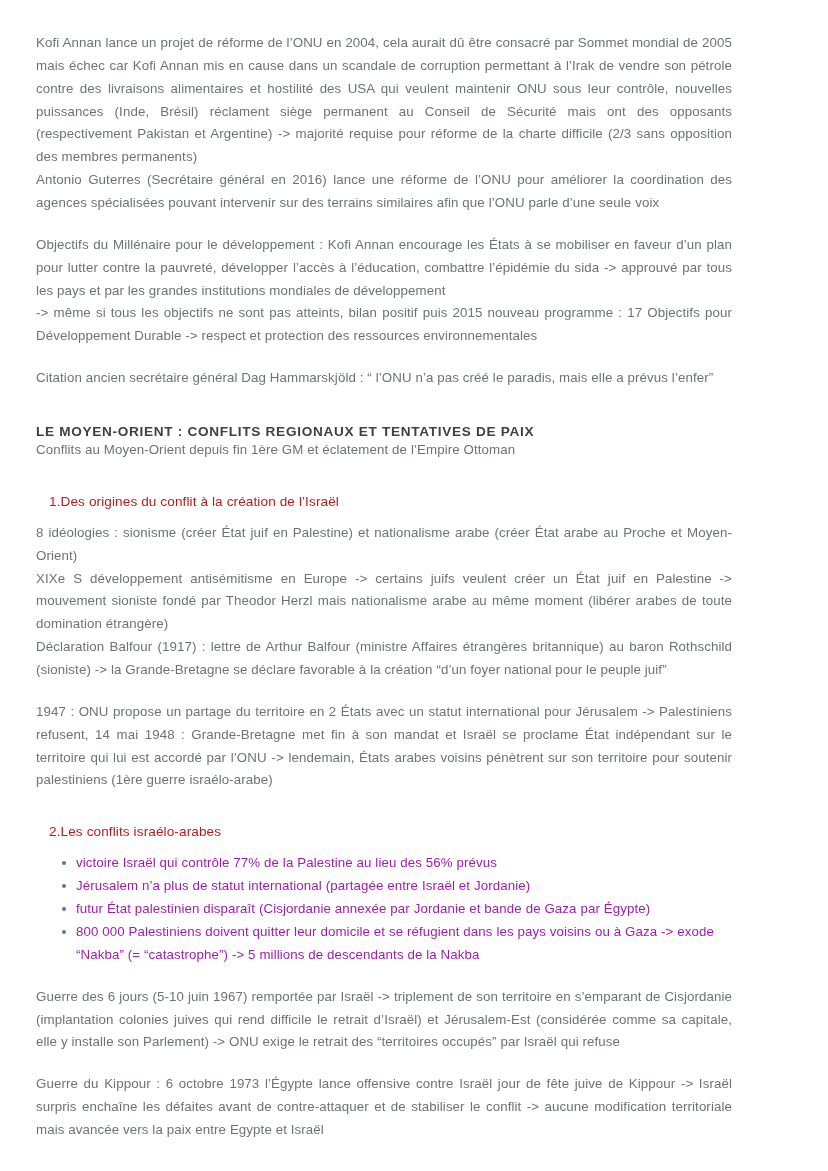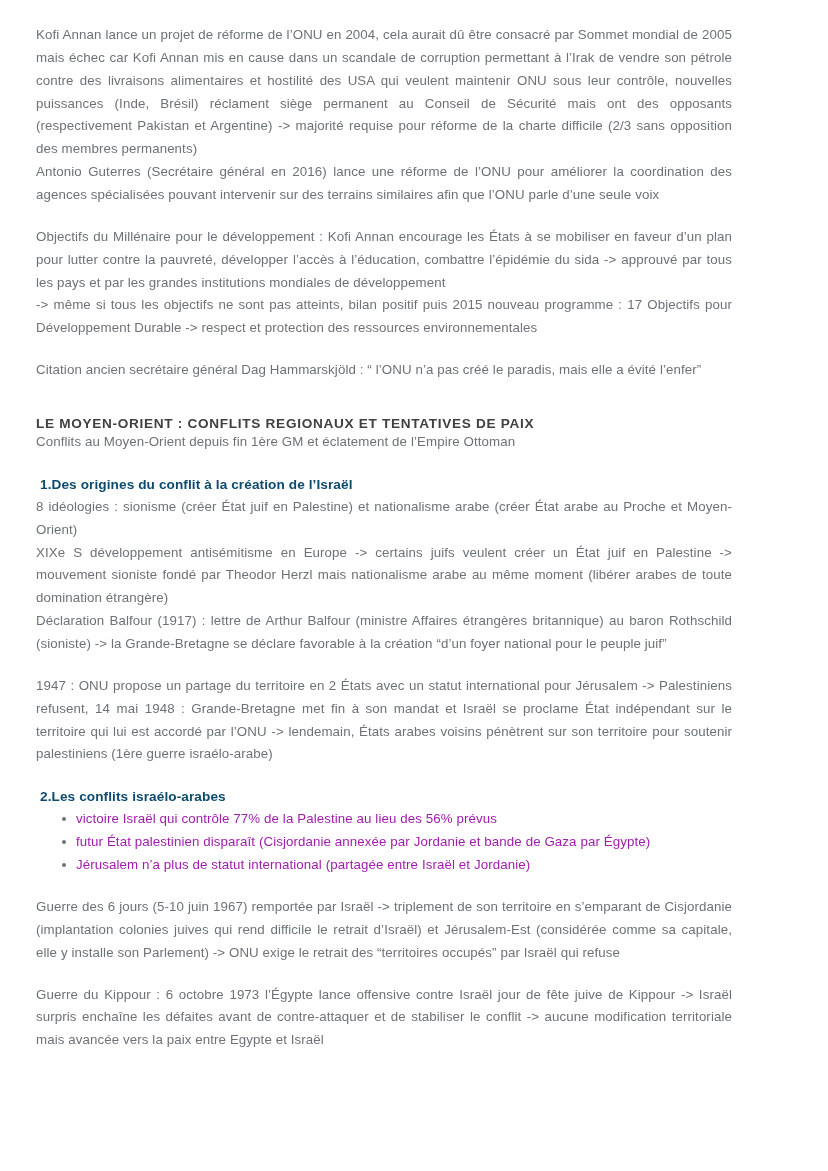--- a/index.html
+++ b/index.html
@@ -9,21 +9,21 @@
   }
   body {
     width: 828px;
     min-height: 1171px;
     font-family: "Liberation Sans", sans-serif;
     color: #6d7278;
   }
   .page {
     box-sizing: border-box;
     width: 768px;
-    padding: 24px 36px 28px 36px;
+    padding: 32px 36px 28px 36px;
   }
   p {
     margin: 0;
     font-size: 13.3px;
     line-height: 1.72;
     text-align: justify;
     color: #6d7278;
     letter-spacing: 0.1px;
   }
   .block {
@@ -37,24 +37,24 @@
   }
   h2.section-title {
     margin: 0;
     font-size: 13.6px;
     font-weight: bold;
     letter-spacing: 0.7px;
     color: #404040;
     text-transform: uppercase;
   }
   h3.sub-title {
-    margin: 4px;
+    margin: 13px;
     font-size: 13.6px;
-    font-weight: bold;
-    color: #0c4a6e;
+    font-weight: normal;
+    color: #b91c1c;
     letter-spacing: 0.1px;
   }
   ul.bullets {
     margin: 0;
     padding: 0 0 0 26px;
     list-style: none;
   }
   ul.bullets li {
     position: relative;
     font-size: 13.3px;
@@ -83,21 +83,21 @@
   <p class="block">Kofi Annan lance un projet de réforme de l’ONU en 2004, cela aurait dû être consacré par Sommet mondial de 2005 mais échec car Kofi Annan mis en cause dans un scandale de corruption permettant à l’Irak de vendre son pétrole contre des livraisons alimentaires et hostilité des USA qui veulent maintenir ONU sous leur contrôle, nouvelles puissances (Inde, Brésil) réclament siège permanent au Conseil de Sécurité mais ont des opposants (respectivement Pakistan et Argentine) -&gt; majorité requise pour réforme de la charte difficile (2/3 sans opposition des membres permanents)</p>
   <p class="block">Antonio Guterres (Secrétaire général en 2016) lance une réforme de l’ONU pour améliorer la coordination des agences spécialisées pouvant intervenir sur des terrains similaires afin que l’ONU parle d’une seule voix</p>
 
   <div class="gap"></div>
 
   <p class="block">Objectifs du Millénaire pour le développement  : Kofi Annan encourage les États à se mobiliser en faveur d’un plan pour lutter contre la pauvreté, développer l’accès à l’éducation, combattre l’épidémie du sida -&gt; approuvé par tous les pays et par les grandes institutions mondiales de développement</p>
   <p class="block">-&gt; même si tous les objectifs ne sont pas atteints, bilan positif puis 2015 nouveau programme : 17 Objectifs pour Développement Durable -&gt; respect et protection des ressources environnementales</p>
 
   <div class="gap"></div>
 
-  <p class="block">Citation ancien secrétaire général Dag Hammarskjöld : “ l’ONU n’a pas créé le paradis, mais elle a évité l’enfer”</p>
+  <p class="block">Citation ancien secrétaire général Dag Hammarskjöld : “ l’ONU n’a pas créé le paradis, mais elle a prévus l’enfer”</p>
 
   <div class="gap-lg"></div>
 
   <h2 class="section-title">LE MOYEN-ORIENT : CONFLITS REGIONAUX ET TENTATIVES DE PAIX</h2>
   <p class="block">Conflits au Moyen-Orient depuis fin 1ère GM et éclatement de l’Empire Ottoman</p>
 
   <div class="gap"></div>
 
   <h3 class="sub-title">1.Des origines du conflit à la création de l’Israël</h3>
   <p class="block">8 idéologies : sionisme (créer État juif en Palestine) et nationalisme arabe (créer État arabe au Proche et Moyen-Orient)</p>
@@ -107,22 +107,23 @@
   <div class="gap"></div>
 
   <p class="block">1947 : ONU propose un partage du territoire en 2 États avec un statut international pour Jérusalem -&gt; Palestiniens refusent, 14 mai 1948 :  Grande-Bretagne met fin à son mandat et Israël se proclame État indépendant sur le territoire qui lui est accordé par l’ONU -&gt; lendemain, États arabes voisins pénètrent sur son territoire pour soutenir palestiniens (1ère guerre israélo-arabe)</p>
 
   <div class="gap"></div>
 
   <h3 class="sub-title">2.Les conflits israélo-arabes</h3>
 
   <ul class="bullets">
     <li>victoire Israël qui contrôle 77% de la Palestine au lieu des 56% prévus</li>
+    <li>Jérusalem n’a plus de statut international (partagée entre Israël et Jordanie)</li>
     <li>futur État palestinien disparaît (Cisjordanie annexée par Jordanie et bande de Gaza par Égypte)</li>
-    <li>Jérusalem n’a plus de statut international (partagée entre Israël et Jordanie)</li>
+    <li>800 000 Palestiniens doivent quitter leur domicile et se réfugient dans les pays voisins ou à Gaza -&gt; exode “Nakba” (= “catastrophe”) -&gt; 5 millions de descendants de la Nakba</li>
   </ul>
 
 
   <div class="gap"></div>
 
   <p class="block">Guerre des 6 jours (5-10 juin 1967) remportée par Israël -&gt; triplement de son territoire en s’emparant de Cisjordanie (implantation colonies juives qui rend difficile le retrait d’Israël) et Jérusalem-Est (considérée comme sa capitale, elle y installe son Parlement) -&gt; ONU exige le retrait des “territoires occupés” par Israël qui refuse</p>
 
   <div class="gap"></div>
 
   <p class="block">Guerre du Kippour : 6 octobre 1973 l’Égypte lance offensive contre Israël jour de fête juive de Kippour -&gt; Israël surpris enchaîne les défaites avant de contre-attaquer et de stabiliser le conflit -&gt; aucune modification territoriale mais avancée vers la paix entre Egypte et Israël</p>

